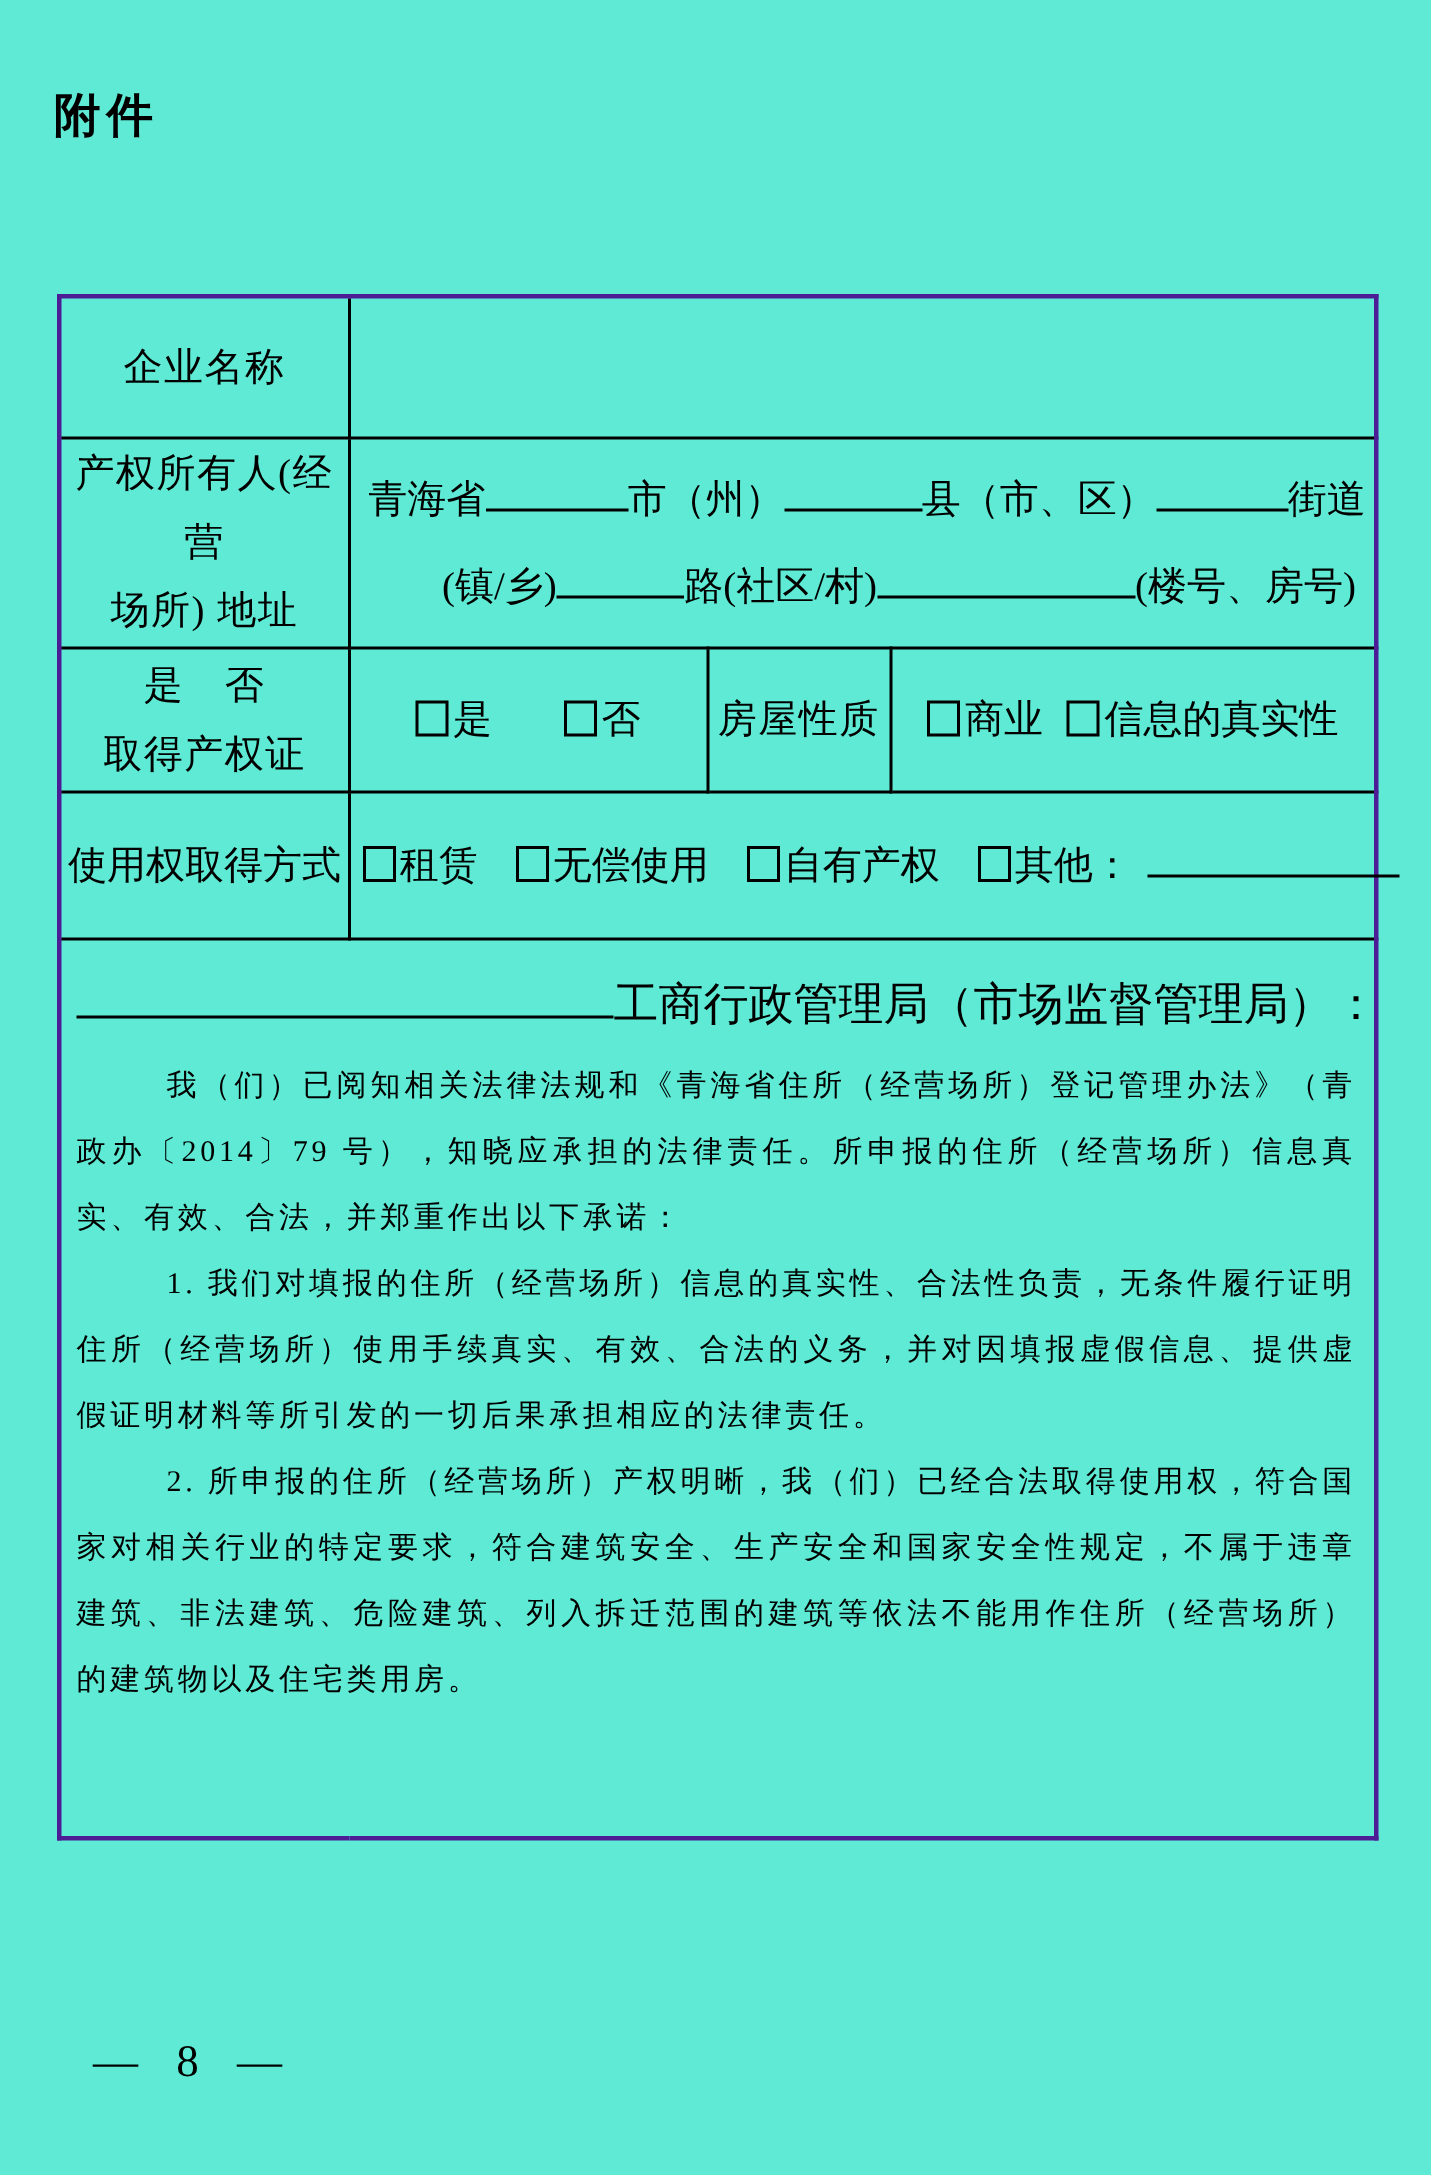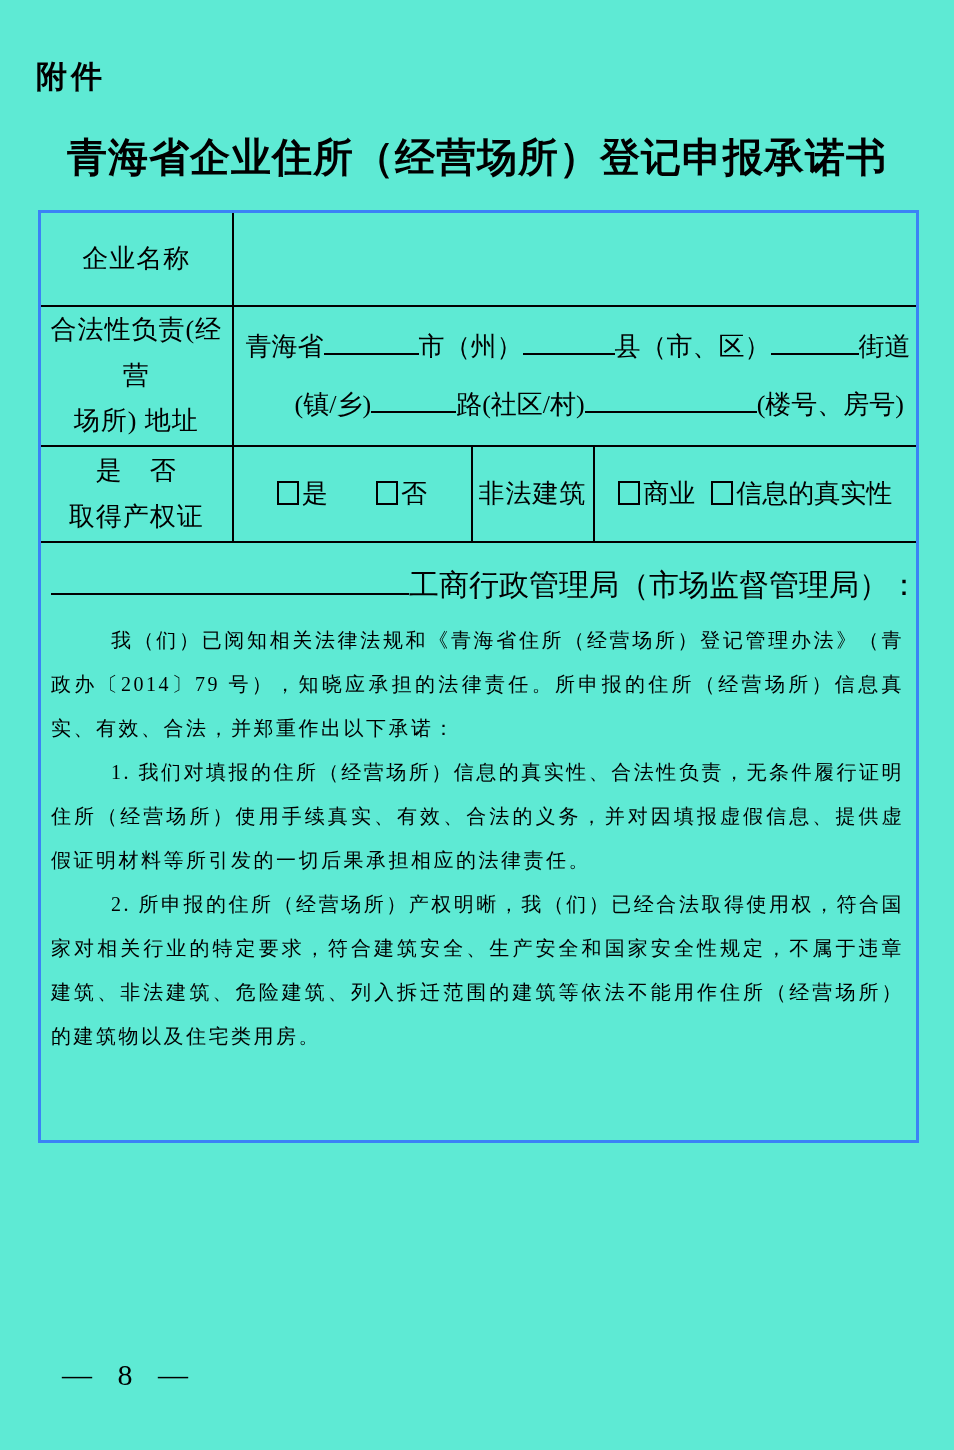--- a/index.html
+++ b/index.html
@@ -29,25 +29,25 @@
     width: 100%;
     text-align: center;
     font-weight: bold;
     font-size: 40px;
     letter-spacing: 1px;
     white-space: nowrap;
   }
   table.form {
     position: absolute;
     left: 38px;
-    top: 210px;
+    top: 196px;
     width: 878px;
     border-collapse: collapse;
     table-layout: fixed;
-    border: 3px solid #3b82f6;
+    border: 3px solid #4c1d95;
   }
   table.form td {
     border: 2px solid #000;
     font-size: 26px;
     vertical-align: middle;
     color: #000;
   }
   .label-cell {
     text-align: center;
     line-height: 1.75;
@@ -101,62 +101,67 @@
     white-space: nowrap;
   }
 </style>
 </head>
 <body>
 
 <div class="page">
 
   <div class="attachment">附件</div>
 
-  <div class="doc-title">青海省企业住所（经营场所）登记申报承诺书</div>
 
   <table class="form">
     <colgroup>
       <col style="width:193px">
         <col style="width:239px">
         <col style="width:122px">
         <col style="width:324px">
     </colgroup>
 
     <tbody>
         <tr>
       <td class="label-cell" style="height:94px">企业名称</td>
       <td colspan="3" class="fill-cell"></td>
     </tr>
 
     <tr>
-      <td class="label-cell two-line" style="height:140px">合法性负责(经营
+      <td class="label-cell two-line" style="height:140px">产权所有人(经营
 场所) 地址</td>
       <td colspan="3" class="addr-cell">
         <div class="addr-line">
           <span>青海省</span><span class="blank" style="width:95px"></span><span>市（州）</span><span class="blank" style="width:92px"></span><span>县（市、区）</span><span class="blank" style="width:88px"></span><span>街道</span>
         </div>
         <div class="addr-line">
           <span>(镇/乡)</span><span class="blank" style="width:85px"></span><span>路(社区/村)</span><span class="blank" style="width:172px"></span><span>(楼号、房号)</span>
         </div>
       </td>
     </tr>
 
     <tr>
       <td class="label-cell two-line" style="height:96px">是　否
 取得产权证</td>
       <td class="cb-cell">
         <span class="cb-item" style="margin-right:48px"><span class="cb"></span><span>是</span></span><span class="cb-item"><span class="cb"></span><span>否</span></span>
       </td>
-      <td class="label-cell">非法建筑</td>
+      <td class="label-cell">房屋性质</td>
       <td class="cb-cell">
         <span class="cb-item" style="margin-right:16px"><span class="cb"></span><span>商业</span></span><span class="cb-item"><span class="cb"></span><span>信息的真实性</span></span>
       </td>
     </tr>
 
 
+    <tr>
+      <td class="label-cell" style="height:98px; letter-spacing:0;">使用权取得方式</td>
+      <td colspan="3" class="usage-cell">
+        <span class="cb-item"><span class="cb"></span><span>租赁</span></span><span class="cb-item"><span class="cb"></span><span>无偿使用</span></span><span class="cb-item"><span class="cb"></span><span>自有产权</span></span><span class="cb-item" style="margin-right:10px"><span class="cb"></span><span>其他：</span></span><span class="blank" style="width:168px"></span>
+      </td>
+    </tr>
 
     <tr>
       <td colspan="4" class="commit-cell" style="height:600px">
         <div class="salute">
           <span class="blank"></span><span>工商行政管理局（市场监督管理局）：</span>
         </div>
         <p class="para">我（们）已阅知相关法律法规和《青海省住所（经营场所）登记管理办法》（青政办〔2014〕79 号），知晓应承担的法律责任。所申报的住所（经营场所）信息真实、有效、合法，并郑重作出以下承诺：</p>
         <p class="para">1. 我们对填报的住所（经营场所）信息的真实性、合法性负责，无条件履行证明住所（经营场所）使用手续真实、有效、合法的义务，并对因填报虚假信息、提供虚假证明材料等所引发的一切后果承担相应的法律责任。</p>
         <p class="para">2. 所申报的住所（经营场所）产权明晰，我（们）已经合法取得使用权，符合国家对相关行业的特定要求，符合建筑安全、生产安全和国家安全性规定，不属于违章建筑、非法建筑、危险建筑、列入拆迁范围的建筑等依法不能用作住所（经营场所）的建筑物以及住宅类用房。</p>
       </td>

